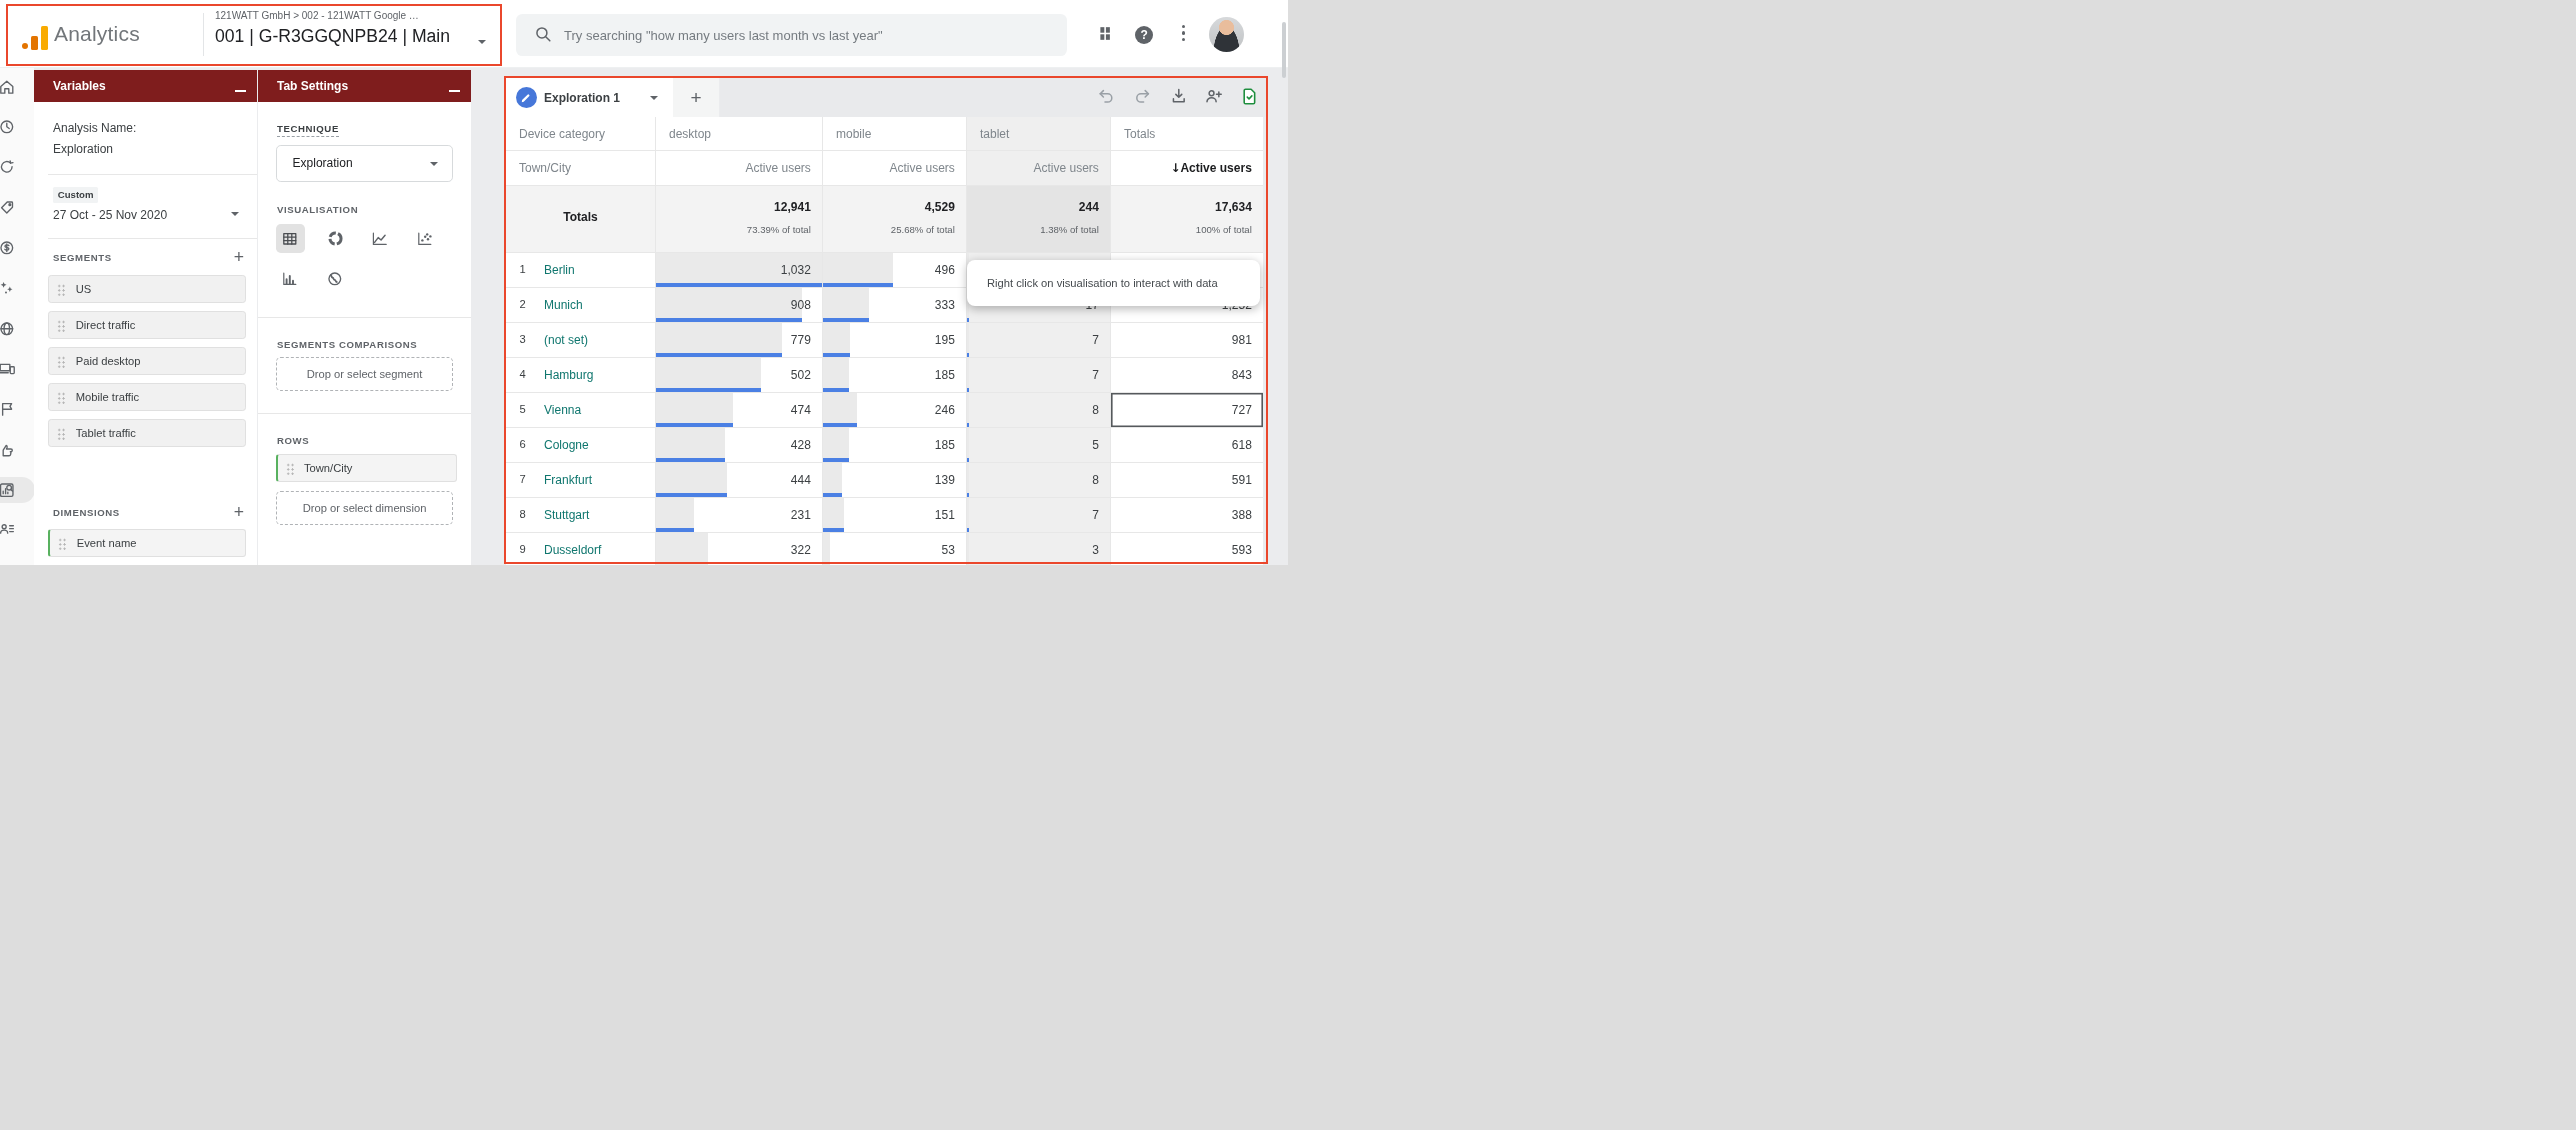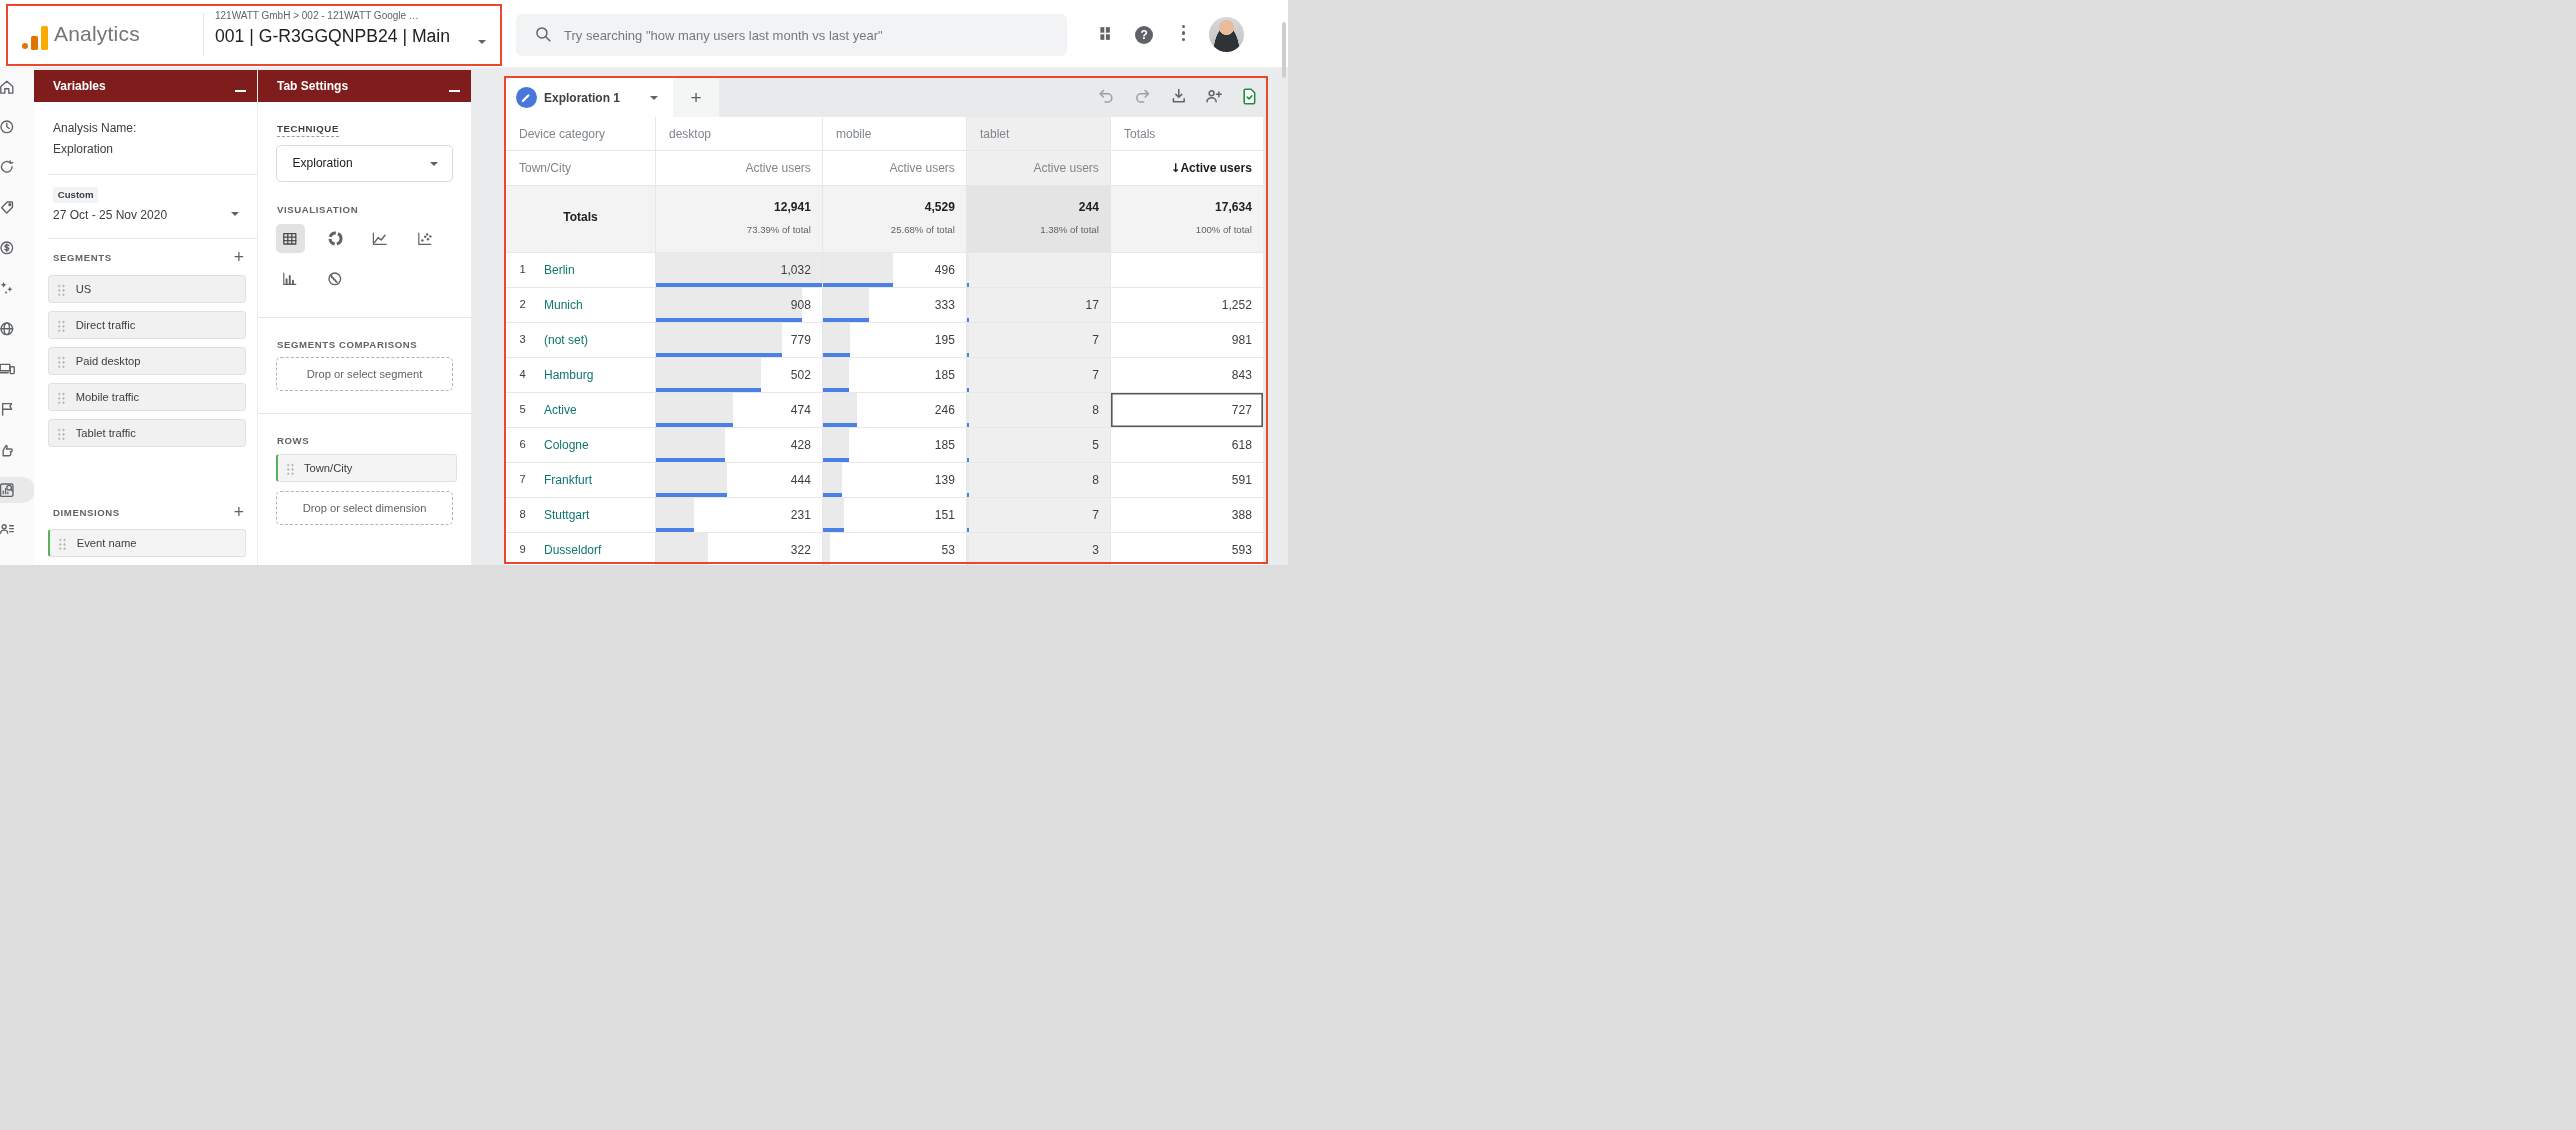--- a/index.html
+++ b/index.html
@@ -536,21 +536,21 @@
           <div class="bbar" style="width: 2.4px;"></div>
           <span class="val">7</span>
         </div>
         <div class="c">
           <span class="val">843</span>
         </div>
       </div>
       <div class="trow dr">
         <div class="c">
           <span class="rank">5</span>
-          <span class="city">Active</span>
+          <span class="city">Vienna</span>
         </div>
         <div class="c">
           <div class="gbar" style="width: 77px;"></div>
           <div class="bbar" style="width: 77px;"></div>
           <span class="val">474</span>
         </div>
         <div class="c">
           <div class="gbar" style="width: 34px;"></div>
           <div class="bbar" style="width: 34px;"></div>
           <span class="val">246</span>
@@ -652,17 +652,20 @@
         <div class="c hl">
           <div class="gbar" style="width: 2.4px;"></div>
           <span class="val">3</span>
         </div>
         <div class="c">
           <span class="val">593</span>
         </div>
       </div>
     </div>
 
+  <div class="tooltip">
+    <span>Right click on visualisation to interact with data</span>
+  </div>
 
   <div class="redbox" style="left:6.4px;top:4px;width:492px;height:58px;"></div>
   <div class="redbox" style="left:504px;top:76px;width:760px;height:484px;"></div>
 </div>
 
 
 </body></html>

